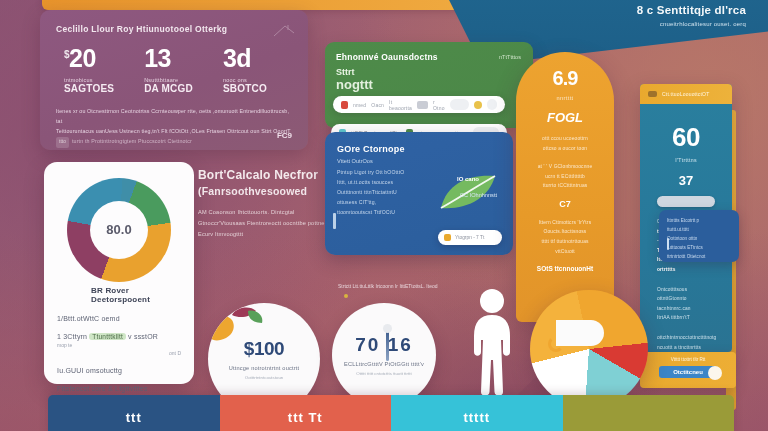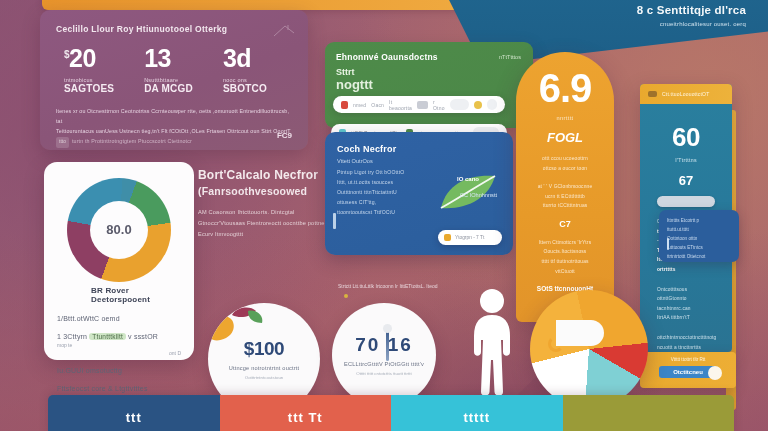--- a/index.html
+++ b/index.html
@@ -61,21 +61,21 @@
   .hero-line { color: #e7d4e2; font-size: 5.3px; line-height: 1.9; letter-spacing: .15px;
     filter: blur(.35px); }
   .hero-line.dim { opacity: .72; }
   .hero-line.right { text-align: right; }
   .hero-badge { display: inline-block; background: rgba(255,255,255,.22); color: #fff;
     font-size: 4.6px; padding: 1px 3px; border-radius: 2px; margin-right: 3px; }
   .hero-tag { position: absolute; right: 16px; bottom: 10px; color: #f0dfea;
     font-size: 8px; font-weight: 700; filter: blur(.3px); }
 
   
-  .donut-card { position: absolute; left: 44px; top: 162px; width: 150px; height: 198px;
+  .donut-card { position: absolute; left: 44px; top: 162px; width: 150px; height: 222px;
     background: #fdfcfd; border-radius: 13px; box-shadow: 0 7px 20px rgba(70,30,55,.28);
     padding: 14px 13px; }
   .donut-wrap { width: 110px; height: 92px; margin: 2px auto 0; position: relative; }
   .donut { width: 104px; height: 104px; border-radius: 50%; margin: 0 auto; position: relative;
     background: conic-gradient(
       from -38deg,
       #3b8fb0 0deg 42deg,
       #3f8ea8 42deg 58deg,
       #4a9b5e 58deg 120deg,
       #e9a12e 120deg 238deg,
@@ -153,21 +153,21 @@
   .bc-chipbtn .dot { width: 7px; height: 7px; border-radius: 2px; background: #e9a92e; }
   .bc-chipbtn .t { color: #8c919d; font-size: 4.8px; filter: blur(.3px); }
   .bc-bar { position: absolute; left: 8px; bottom: 26px; width: 3px; height: 16px;
     background: #bcd2e8; border-radius: 1px; }
 
   
   .pillar { position: absolute; left: 516px; top: 52px; width: 98px; height: 270px;
     background: linear-gradient(180deg, #eda330, #e79a29 60%, #e2942a 100%);
     border-radius: 49px 49px 6px 6px; box-shadow: 0 8px 22px rgba(80,40,60,.32);
     padding: 16px 10px; text-align: center; overflow: hidden; }
-  .p-big { color: #ffffff; font-size: 40px; font-weight: 700; line-height: 1; letter-spacing: -1px;
+  .p-big { color: #ffffff; font-size: 20px; font-weight: 700; line-height: 1; letter-spacing: -1px;
     filter: blur(.25px); }
   .p-cap { color: #fbe6c6; font-size: 5.6px; margin-top: 7px; letter-spacing: .4px; filter: blur(.35px);}
   .p-word { color: #ffffff; font-size: 13px; font-weight: 700; margin-top: 9px; filter: blur(.3px); font-style: italic;}
   .p-l { color: #fce9cd; font-size: 4.9px; line-height: 1.95; letter-spacing: .15px; filter: blur(.35px);}
   .p-blk { margin-top: 9px; }
   .p-mid { color: #ffffff; font-size: 9px; font-weight: 700; margin-top: 8px; filter: blur(.3px);}
   .p-foot { color: #ffffff; font-size: 6.5px; font-weight: 700; margin-top: 9px; filter: blur(.3px);}
 
   
   .teal-card { position: absolute; left: 640px; top: 84px; width: 92px; height: 268px;
@@ -368,21 +368,21 @@
   <span class="chip cyan"></span>
   <span class="stext dk">ttGCtO.</span>
   <span class="stext dk">tuosocIOtg</span>
   <span class="chip green"></span>
   <span class="stext">otnrouesosse</span>
   <span class="stext">tto</span>
   <span class="sbtn"></span>
 </div>
 
 <div class="blue-card">
-  <div class="bc-title">Coch Necfror</div>
+  <div class="bc-title">GOre Ctornope</div>
   <div class="bc-sub">Vttett OutrOos</div>
   <div class="bc-lines">
     <div class="bc-line">Ptntup Ltgot try Ott bOOtttO</div>
     <div class="bc-line">Itttt, ut.tt.octts tsoucces</div>
     <div class="bc-line">Outtttnontt tttnTttctattntU</div>
     <div class="bc-line">ottusess CIT'ttg,</div>
     <div class="bc-line">ttoomtooutscst TttfOCtU</div>
   </div>
   <svg class="bc-leaf" viewBox="0 0 62 40">
     <path d="M4 36 C10 10, 34 2, 58 4 C52 26, 30 38, 4 36 Z" fill="#7cc25a" opacity=".92"></path>
@@ -421,21 +421,21 @@
 </div>
 
 <div class="t-sidebar" style="position:absolute;left:726px;top:110px;"></div>
 <div class="teal-card">
   <div class="teal-head">
     <span class="ic"></span>
     <span class="t">Ctt.ttuoLoouottctOT</span>
   </div>
   <div class="t-big">60</div>
   <div class="t-cap">I'Ttrtttns</div>
-  <div class="t-mid">67</div>
+  <div class="t-mid">37</div>
   <div class="t-pill"></div>
   <div class="t-blk">
     <div class="t-l">Onntttt Etcotrtts p</div>
     <div class="t-l b">ttO potnnsocttt otttortt -</div>
     <div class="t-l b">Ttertt Ectttoouttrrts</div>
     <div class="t-l b">Ituttcth tnrunnoguet ortrtttts</div>
   </div>
   <div class="t-blk">
     <div class="t-l">Ontcottttsous</div>
     <div class="t-l">ottnttGtonnto tacnhtnnrc.can</div>

